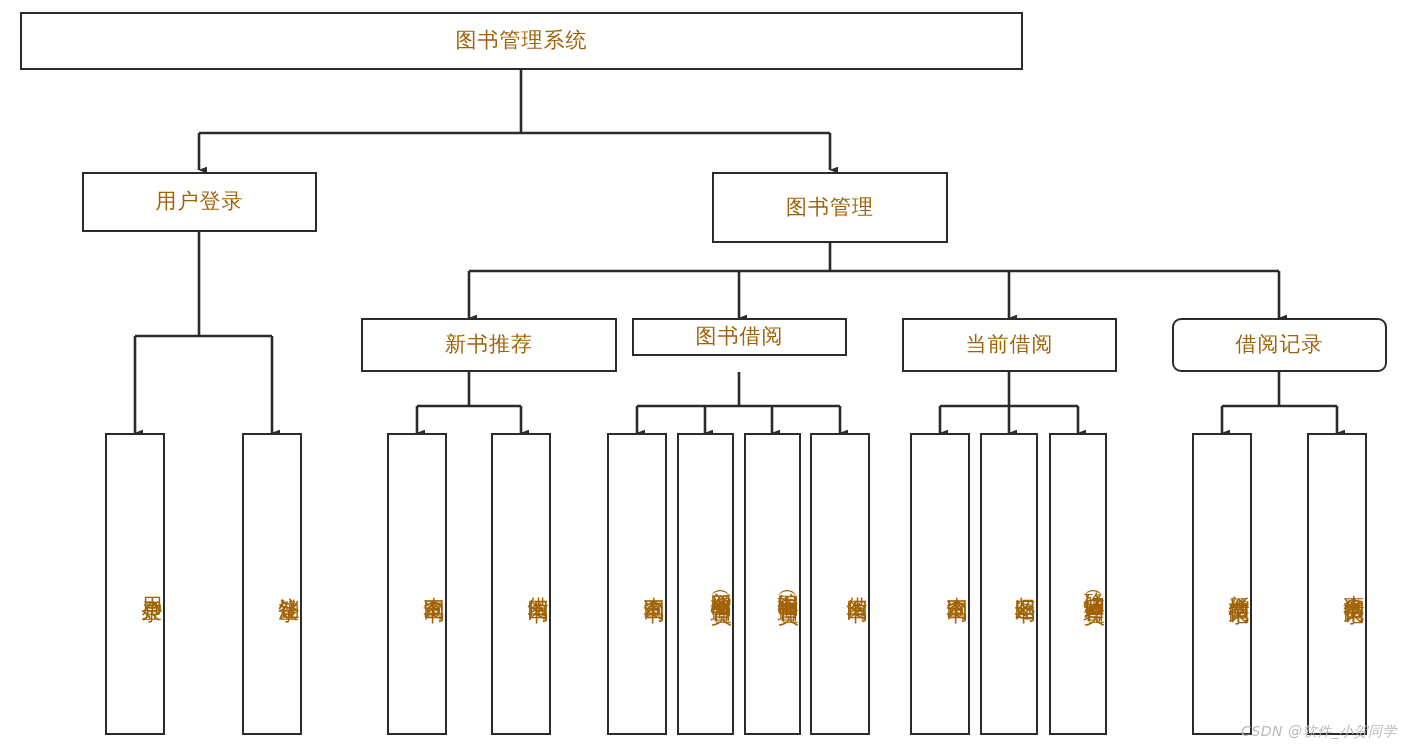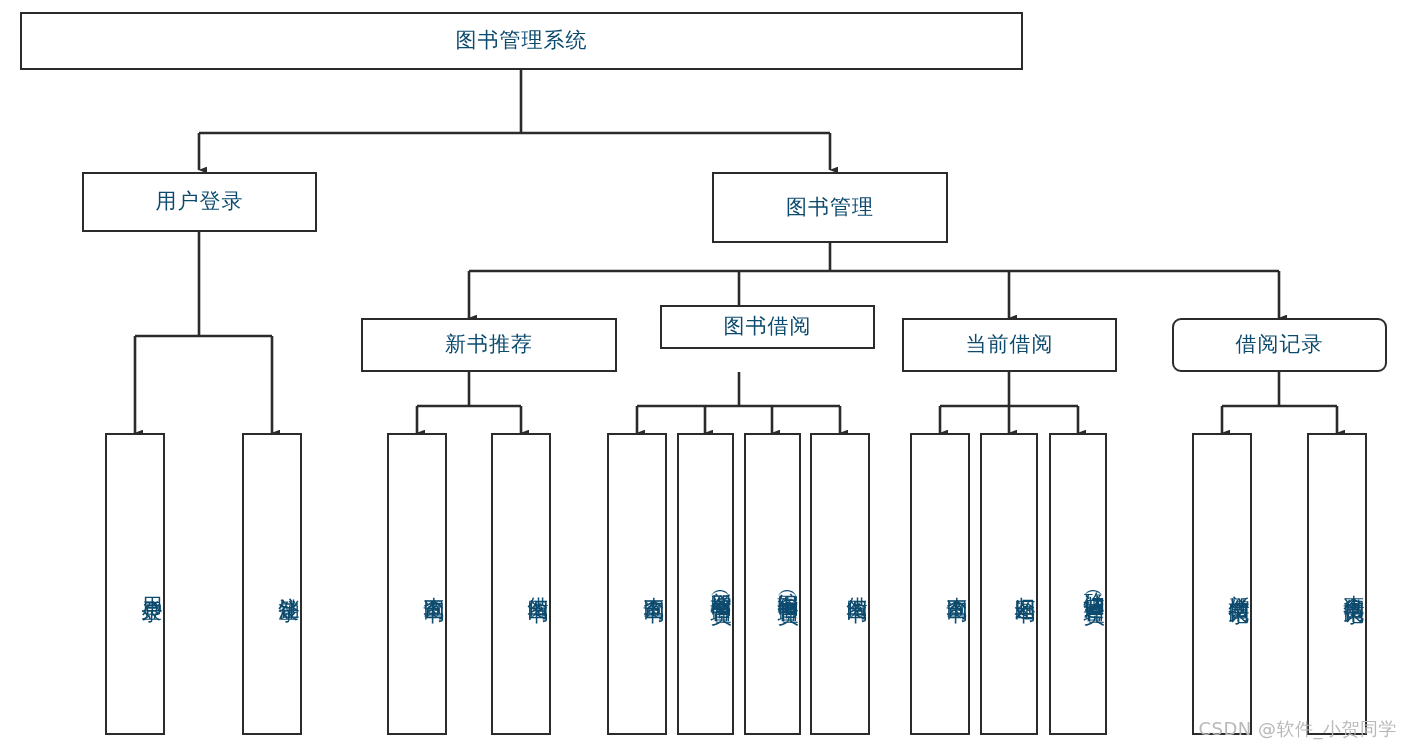--- a/index.html
+++ b/index.html
@@ -28,21 +28,21 @@
     pointer-events: none;
   }
   .node {
     position: absolute;
     box-sizing: border-box;
     background: #ffffff;
     border: 2.5px solid #2b2b2b;
     display: flex;
     align-items: center;
     justify-content: center;
-    color: #0c4a6e;
+    color: #a16207;
   }
   .node.horizontal {
     font-size: 21px;
     letter-spacing: 1px;
     line-height: 1.1;
   }
   .node.vertical {
     writing-mode: vertical-rl;
     text-orientation: upright;
     font-size: 21px;
@@ -59,25 +59,26 @@
     white-space: nowrap;
   }
   .node-label {
     display: block;
     white-space: nowrap;
   }
   #watermark {
     position: absolute;
     right: 8px;
     bottom: 6px;
-    font-size: 18px;
+    font-size: 14px;
     color: #b9b9b9;
     letter-spacing: 0.5px;
     user-select: none;
     white-space: nowrap;
+    font-style: italic;
   }
 </style>
 </head>
 <body>
 
 <div id="diagram-root">
 
   <svg id="connectors" viewBox="0 0 1405 747">
     <defs>
       <marker id="arrowhead" markerWidth="7" markerHeight="9" refX="3.5" refY="8.4" orient="auto" markerUnits="userSpaceOnUse">
@@ -137,21 +138,21 @@
   </div>
 
   <div class="node horizontal" style="left:712px; top:172px; width:236px; height:71px;">
     <span class="node-label">图书管理</span>
   </div>
 
   <div class="node horizontal" style="left:361px; top:318px; width:256px; height:54px;">
     <span class="node-label">新书推荐</span>
   </div>
 
-  <div class="node horizontal" style="left:632px; top:305px; width:215px; height:44px;margin-left:28px;">
+  <div class="node horizontal" style="left:632px; top:318px; width:215px; height:38px;">
     <span class="node-label">图书借阅</span>
   </div>
 
   <div class="node horizontal" style="left:902px; top:318px; width:215px; height:54px;">
     <span class="node-label">当前借阅</span>
   </div>
 
   <div class="node horizontal" style="left:1172px; top:318px; width:215px; height:54px;border-radius:9px;">
     <span class="node-label">借阅记录</span>
   </div>

